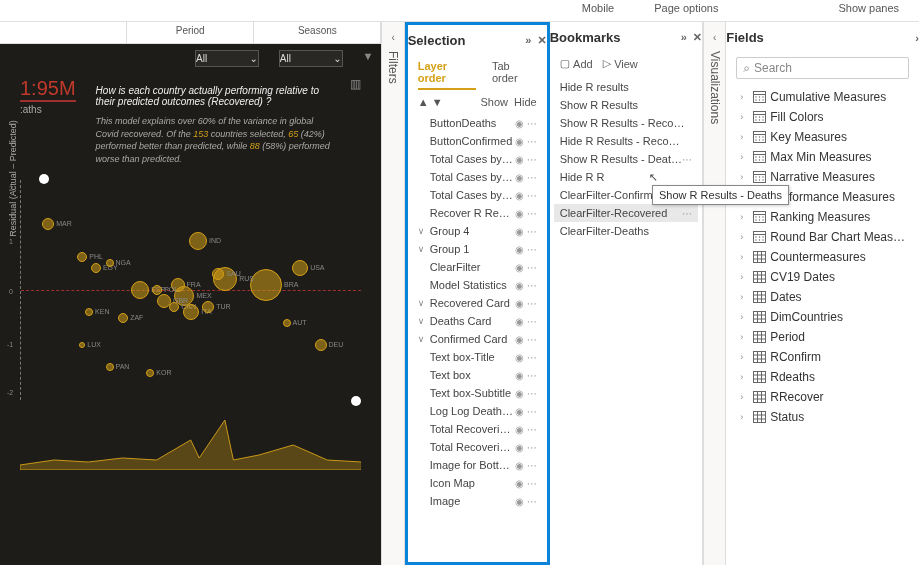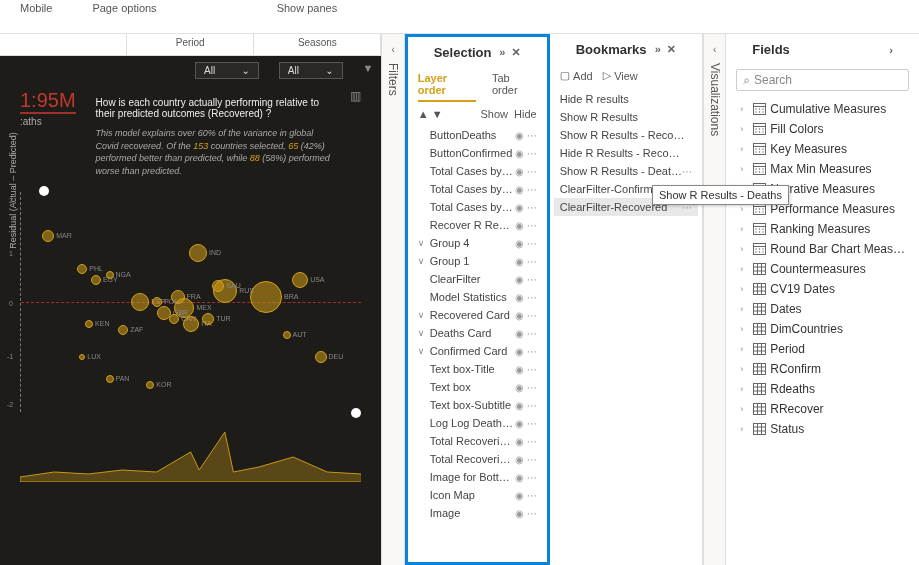--- a/index.html
+++ b/index.html
@@ -1,39 +1,39 @@
 <!DOCTYPE html>
 <html><head>
 <meta charset="utf-8">
 <style>
   * { box-sizing: border-box; margin: 0; padding: 0; font-family: "Segoe UI", sans-serif; }
   body { width: 919px; height: 565px; background: #f3f2f1; display: flex; flex-direction: column; overflow: hidden; font-size: 12px; color: #323130; }
-  .top-ribbon { height: 34px; background: #fff; border-bottom: 1px solid #e0e0e0; display: flex; }
+  .top-ribbon { height: 22px; background: #fff; border-bottom: 1px solid #e0e0e0; display: flex; justify-content: flex-end; }
   .ribbon-item { padding: 2px 20px; font-size: 11px; color: #555; }
   .main { flex: 1; display: flex; min-height: 0; }
   .canvas { width: 430px; background: #1d1c19; position: relative; color: #ddd; overflow: hidden; }
   .canvas-header { height: 22px; background: #fff; display: flex; border-bottom: 1px solid #ddd; font-size: 10px; color: #555; }
   .header-cell { flex: 1; padding: 3px 8px; border-right: 1px solid #ddd; }
-  .dropdown { background: #2a2824; border: 1px solid #555; padding: 2px 8px; font-size: 10px; width: 90px; display: flex; justify-content: space-between; align-items: center; }
+  .dropdown { background: #2a2824; border: 1px solid #555; padding: 2px 0; font-size: 10px; width: 90px; display: flex; justify-content: space-between; align-items: center; }
   .canvas-content { padding: 10px 20px; }
   .stat { font-size: 20px; color: #c0392b; font-weight: 200; }
-  .title-text { font-size: 10px; color: #eee; margin: 8px 0; }
+  .title-text { font-size: 10px; font-style: italic; color: #eee; margin: 8px 0; }
   .subtitle-text { font-size: 9px; font-style: italic; color: #aaa; line-height: 1.4; }
   .highlight { color: #d4a017; }
   .scatter { position: relative; height: 220px; margin-top: 15px; border-left: 1px dashed #777; }
   .scatter::before { content: ""; position: absolute; top: 50%; left: 0; right: 0; border-top: 1px dashed #a03030; }
   .bubble { position: absolute; border-radius: 50%; background: #d4a01788; border: 1px solid #d4a017; }
   .sparkline { height: 60px; margin-top: 10px; position: relative; }
   .sparkline svg { width: 100%; height: 100%; }
   .pane-tab { width: 26px; background: #f9f8f7; border-left: 1px solid #ddd; border-right: 1px solid #ddd; display: flex; flex-direction: column; align-items: center; padding-top: 10px; }
   .pane-tab .v-label { writing-mode: vertical-rl; font-size: 12px; color: #555; margin-top: 8px; }
   .selection-pane { width: 145px; background: #fff; border: 3px solid #0a84d8; display: flex; flex-direction: column; }
   .bookmarks-pane { width: 156px; background: #fff; border-right: 1px solid #ddd; display: flex; flex-direction: column; }
   .fields-pane { flex: 1; background: #fff; display: flex; flex-direction: column; }
-  .pane-header { display: flex; align-items: center; padding: 8px 26px; font-size: 13px; font-weight: 600; color: #323130; justify-content: space-between; text-align: center; }
+  .pane-header { display: flex; align-items: center; padding: 8px 0; font-size: 13px; font-weight: 600; color: #323130; justify-content: space-between; text-align: center; }
   .pane-header .icons { display: flex; gap: 6px; color: #666; font-size: 11px; }
   .tabs { display: flex; padding: 0 10px; gap: 16px; font-size: 11px; }
   .tab { padding: 4px 0; cursor: pointer; color: #555; }
   .tab.active { color: #d4a017; border-bottom: 2px solid #d4a017; font-weight: 600; }
   .sel-controls { display: flex; justify-content: space-between; padding: 6px 10px; font-size: 11px; color: #555; align-items: center; }
   .list { flex: 1; overflow-y: auto; padding: 0 4px; }
   .list-item { display: flex; align-items: center; padding: 3px 6px; font-size: 11px; color: #444; white-space: nowrap; overflow: hidden; text-overflow: ellipsis; cursor: pointer; position: relative; }
   .list-item .label { flex: 1; overflow: hidden; text-overflow: ellipsis; }
   .list-item .vis-icons { display: flex; gap: 3px; color: #999; font-size: 10px; }
   .list-item.selected { background: #e8e8e8; }
@@ -395,27 +395,34 @@
         <div class="list-item">
           <span class="label">Hide R Results - Reco…</span>
         </div>
         <div class="list-item">
           <span class="label">Show R Results - Deat…</span>
           <span class="vis-icons">
             <span>⋯</span>
           </span>
         </div>
         <div class="list-item">
+          <span class="label">Hide R R</span>
+          <span style="position:absolute;right:40px">↖</span>
+        </div>
+        <div class="list-item">
           <span class="label">ClearFilter-Confirmed</span>
         </div>
         <div class="list-item selected">
           <span class="label">ClearFilter-Recovered</span>
           <span class="vis-icons">
             <span>⋯</span>
           </span>
+        </div>
+        <div class="list-item">
+          <span class="label">ClearFilter-Deaths</span>
         </div>
       </div>
   </div>
 
   <div class="pane-tab">
     <span style="font-size:10px;color:#666">‹</span>
     <span class="v-label">Visualizations</span>
   </div>
 
   <div class="fields-pane">

